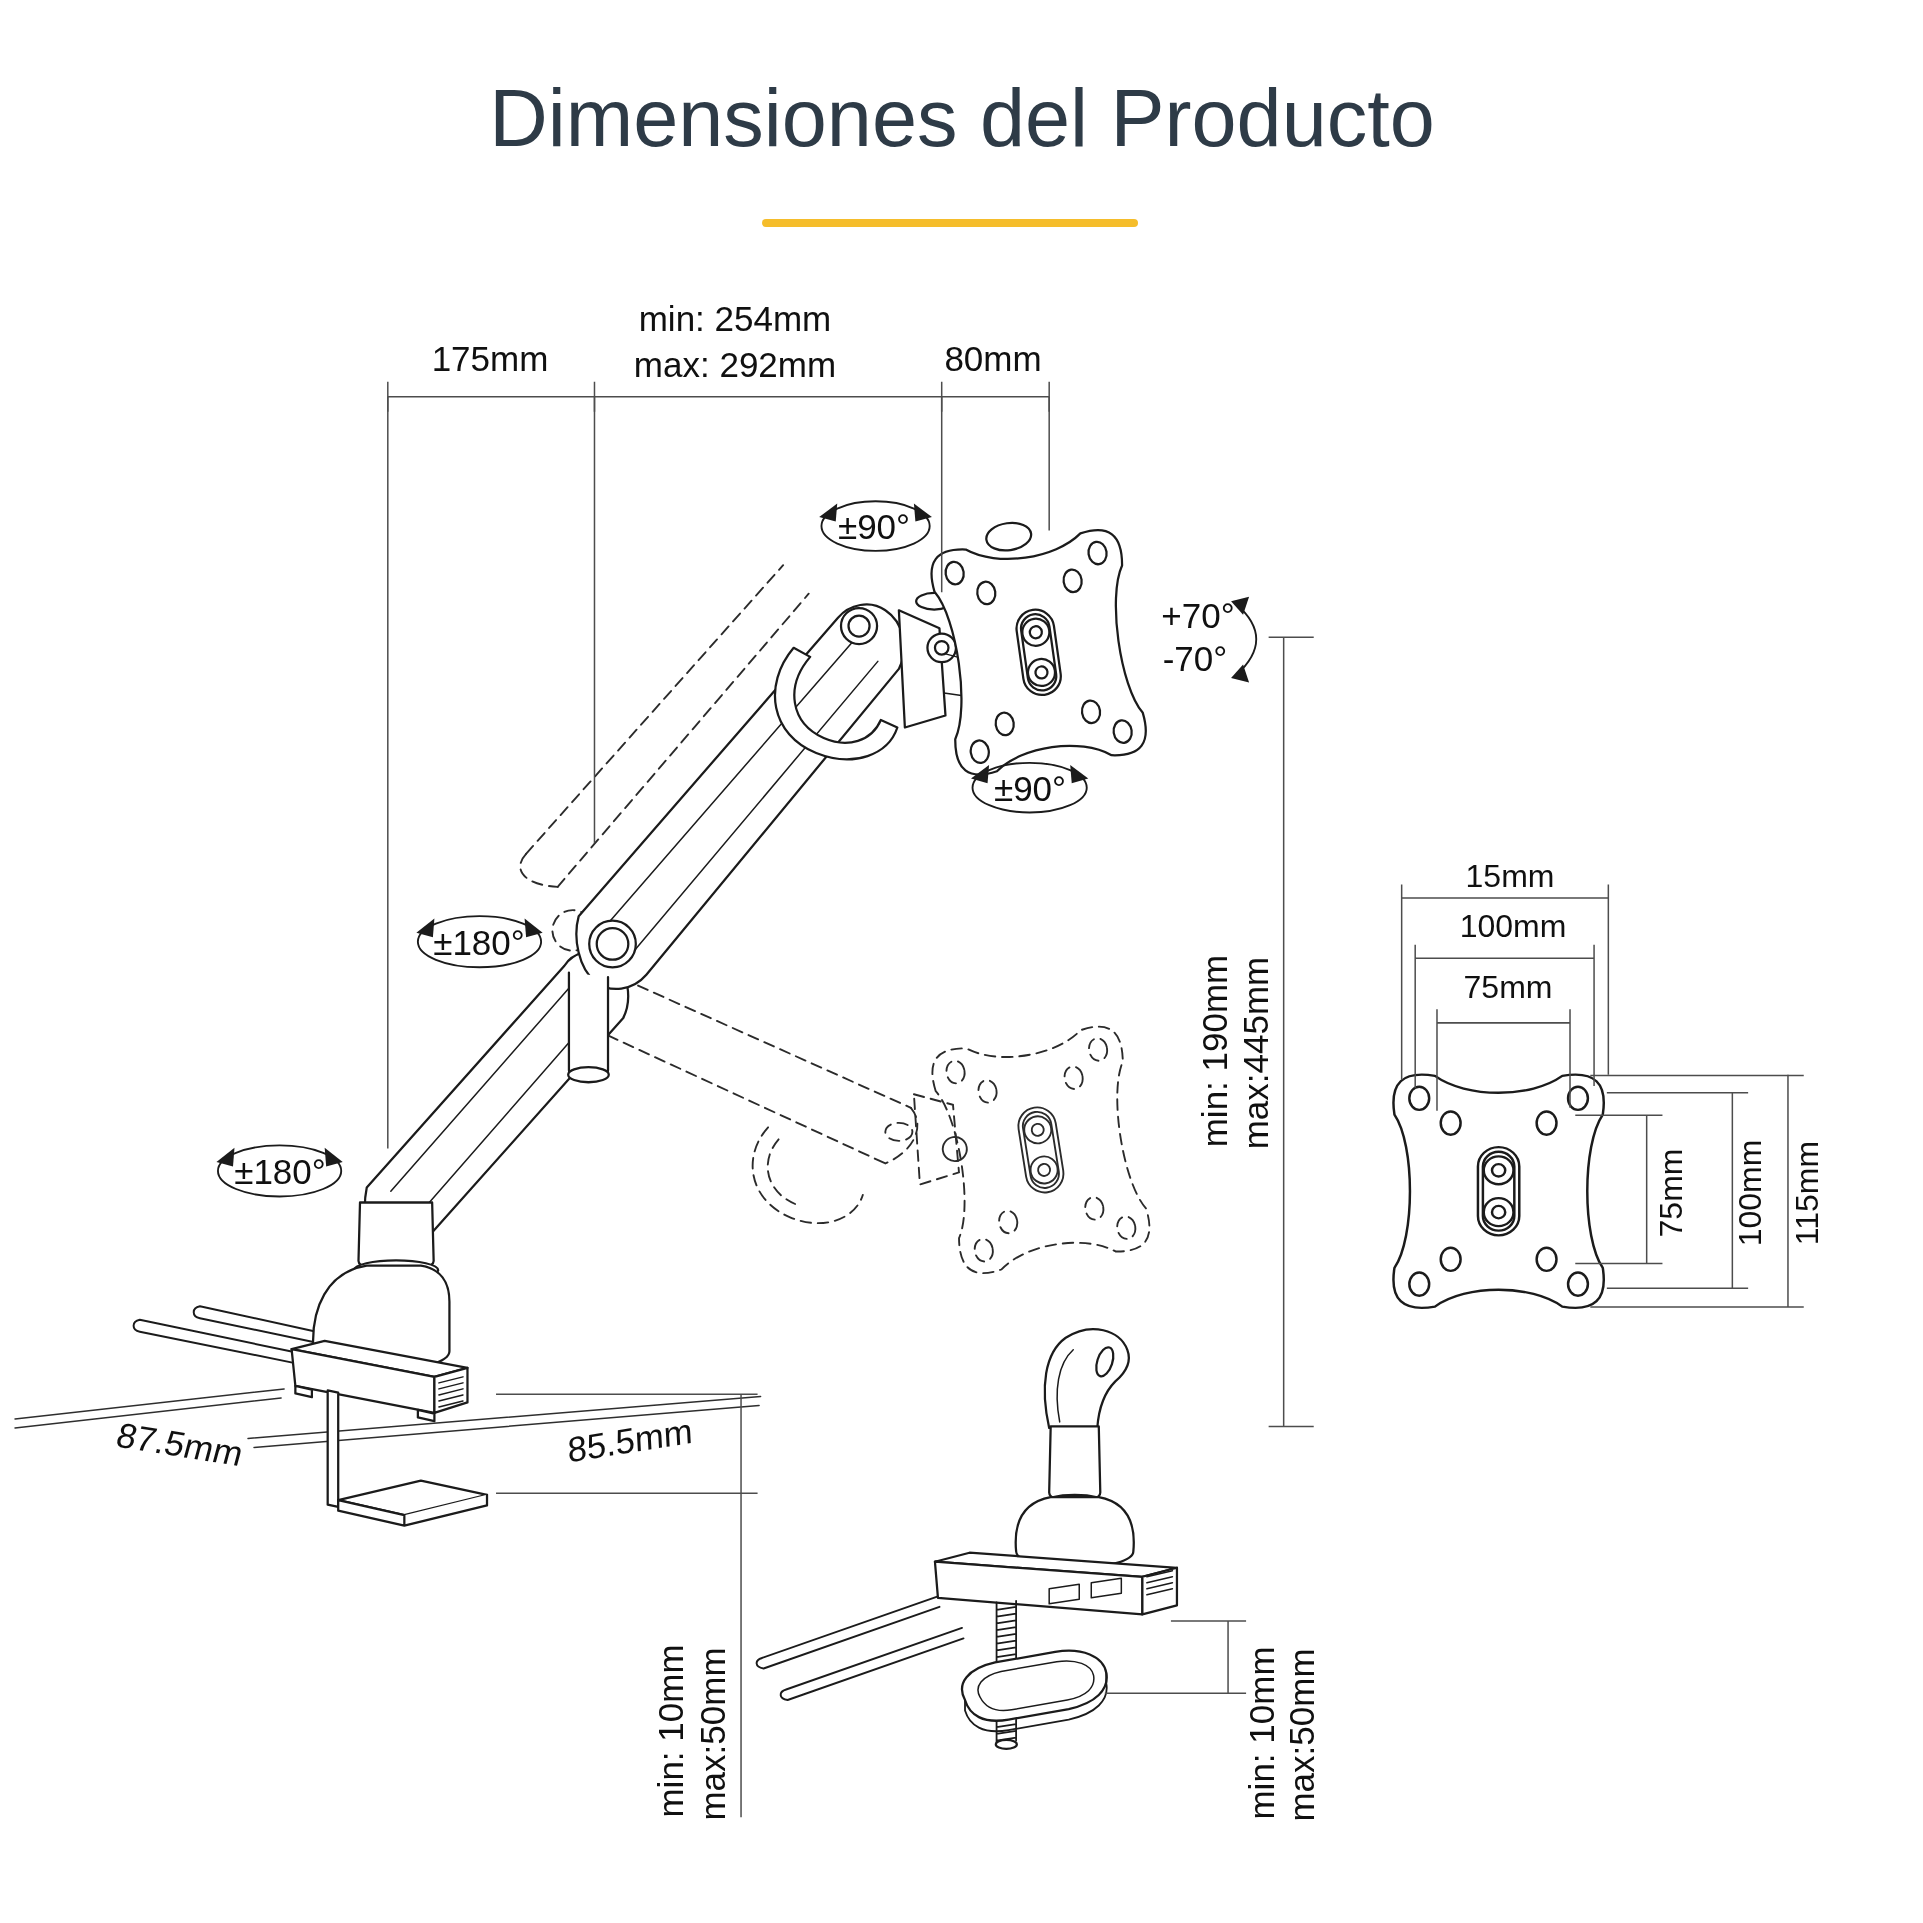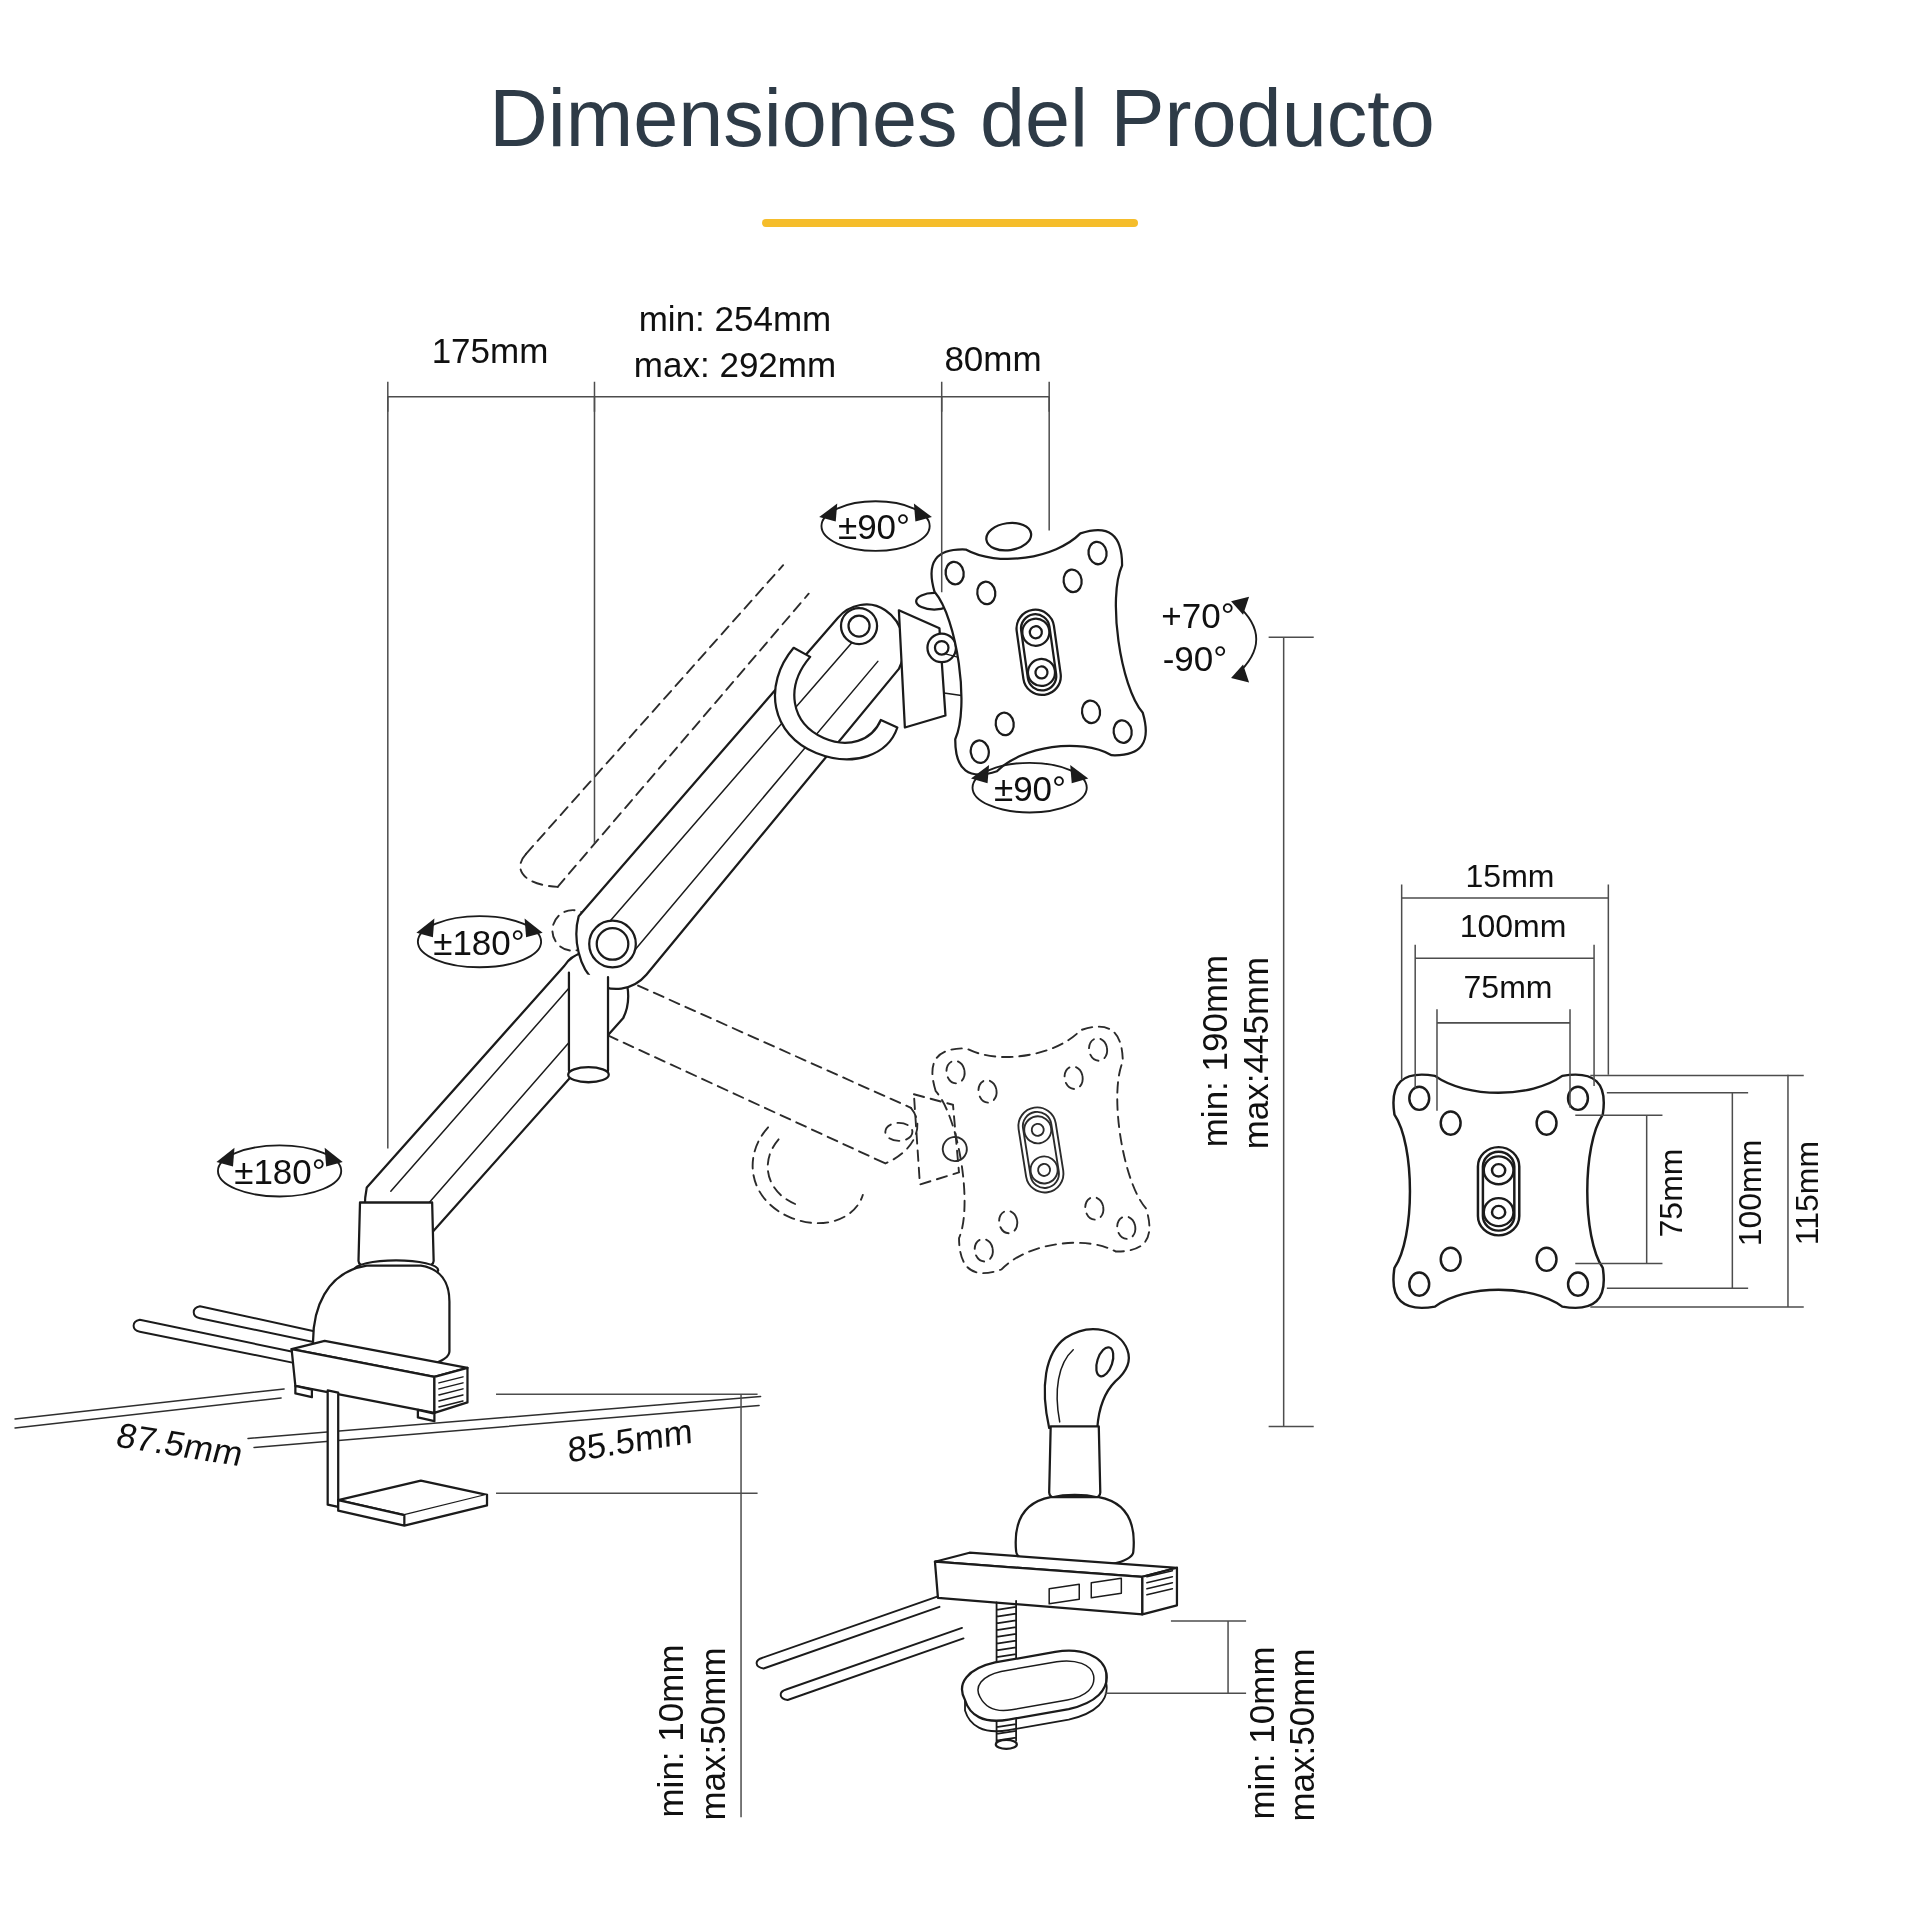--- a/index.html
+++ b/index.html
@@ -190,27 +190,27 @@
       <polygon points="554,1241 578,1222 576,1247"></polygon>
         <polygon points="722,1241 698,1222 700,1247"></polygon>
       <polygon points="288,1546 312,1527 310,1552"></polygon>
         <polygon points="456,1546 432,1527 434,1552"></polygon>
       <polygon points="1638,800 1662,794 1654,818"></polygon>
         <polygon points="1638,902 1662,908 1654,884"></polygon>
     </g>
   </svg>
 
   <div class="dim-label" style="left:735px;top:318px">min: 254mm</div>
-  <div class="dim-label" style="left:490px;top:350px">175mm</div>
+  <div class="dim-label" style="left:490px;top:358px">175mm</div>
   <div class="dim-label" style="left:735px;top:364px">max: 292mm</div>
   <div class="dim-label" style="left:993px;top:358px">80mm</div>
 
   <div class="dim-label" style="left:874px;top:526px">±90°</div>
   <div class="dim-label" style="left:1198px;top:615px">+70°</div>
-  <div class="dim-label" style="left:1195px;top:658px">-90°</div>
+  <div class="dim-label" style="left:1195px;top:658px">-70°</div>
   <div class="dim-label" style="left:1030px;top:788px">±90°</div>
   <div class="dim-label" style="left:479px;top:942px">±180°</div>
   <div class="dim-label" style="left:280px;top:1171px">±180°</div>
 
   <div class="dim-label rot90" style="left:1214px;top:1051px">min: 190mm</div>
   <div class="dim-label rot90" style="left:1255px;top:1053px">max:445mm</div>
 
   <div class="dim-label sz42" style="left:1510px;top:876px">15mm</div>
   <div class="dim-label sz42" style="left:1513px;top:926px">100mm</div>
   <div class="dim-label sz42" style="left:1508px;top:987px">75mm</div>

